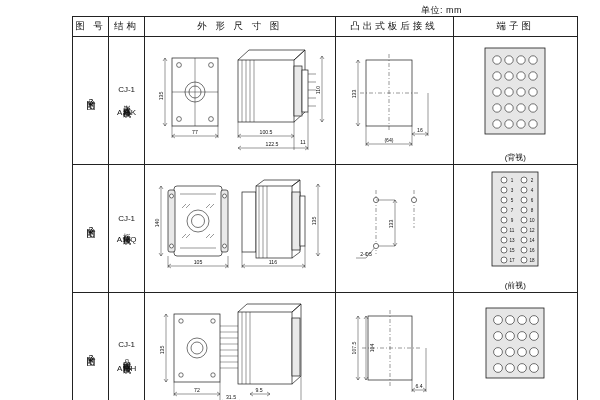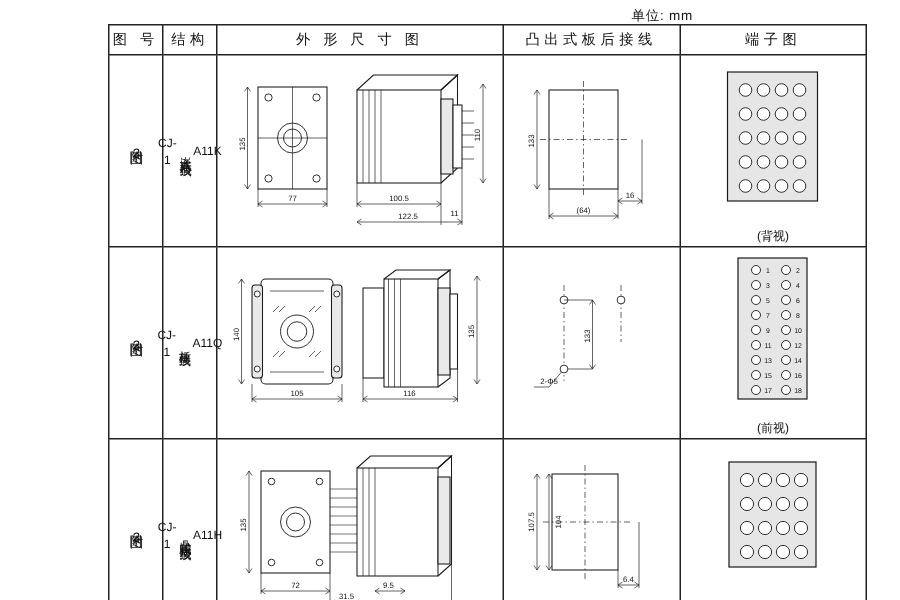--- a/index.html
+++ b/index.html
@@ -34,21 +34,21 @@
 
   .rowbox{height:128px;}
 
   .vert{
     writing-mode:vertical-rl;text-orientation:upright;
     font-size:9px;line-height:15px;letter-spacing:2px;
     margin:0 auto;
   }
   .struct{
     font-size:8px;line-height:11px;
-    display:flex;flex-direction:row;align-items:center;justify-content:center;
+    display:flex;flex-direction:column;align-items:center;justify-content:center;
     height:120px;
   }
   .struct .code{letter-spacing:0;}
   .struct .vmid{
     writing-mode:vertical-rl;text-orientation:upright;
     letter-spacing:1px;margin:3px 0;
   }
 
   .cell-inner{position:relative;width:100%;height:126px;}
   svg{display:block;margin:0 auto;}

